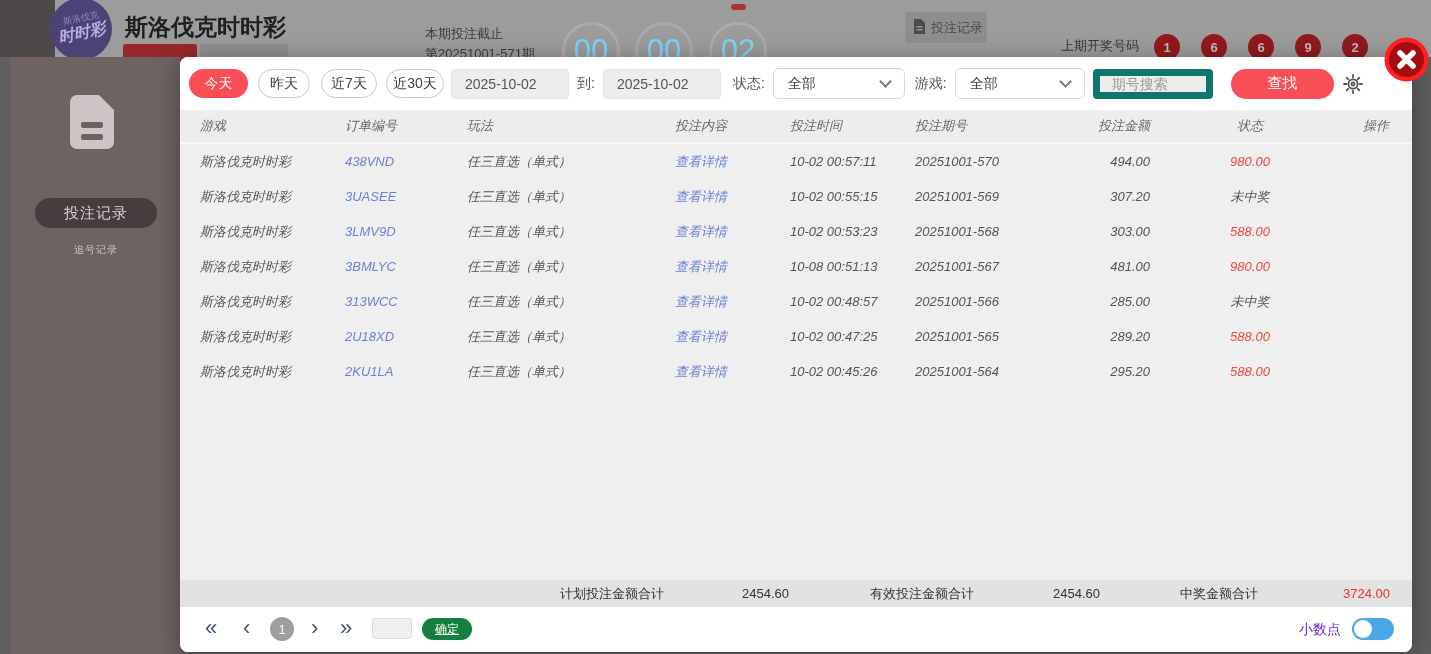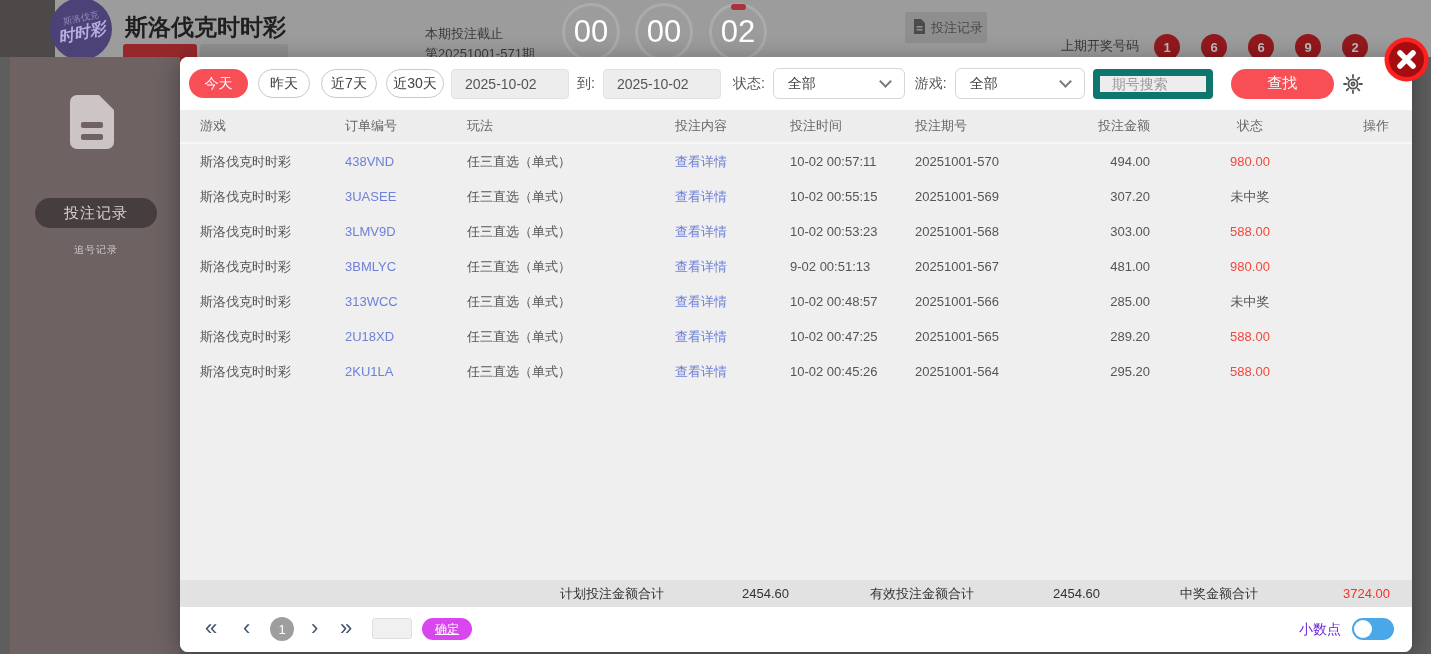--- a/index.html
+++ b/index.html
@@ -12,23 +12,23 @@
   .corner-dark { left:0; top:0; width:55px; height:57px; background:#4e4949; z-index:1; }
   .top-strip { left:55px; top:0; width:1376px; height:57px; background:#9c9c9c; z-index:1; }
   .logo { left:50px; top:-2px; width:62px; height:62px; border-radius:50%;
           background:#4d4278; z-index:2; overflow:hidden; }
   .logo-line1 { position:absolute; left:13px; top:14px; font-size:9px; color:#9187b8; transform:rotate(-12deg); white-space:nowrap; }
   .logo-line2 { position:absolute; left:8px; top:25px; font-size:16px; font-weight:bold; font-style:italic; color:#b7aede; transform:rotate(-12deg); white-space:nowrap; }
   .game-title { left:125px; top:12px; font-size:23px; font-weight:bold; color:#1f1f1f; z-index:2; white-space:nowrap; }
   .btn-red-dim  { left:123px; top:44px; width:74px; height:22px; background:#96282b; border-radius:3px; z-index:2; }
   .btn-gray-dim { left:200px; top:44px; width:88px; height:22px; background:#8f8f8f; border-radius:3px; z-index:2; }
   .deadline { left:425px; top:24px; font-size:13px; color:#3a3a3a; line-height:20px; z-index:2; }
-  .timer-circle { top:3px; width:58px; height:58px; border:3px solid #ababab; border-radius:50%;
+  .timer-circle { top:22px; width:58px; height:58px; border:3px solid #ababab; border-radius:50%;
                   display:flex; align-items:center; justify-content:center;
-                  font-size:31px; color:#ffffff; z-index:2; }
+                  font-size:31px; color:#7dd3fc; z-index:2; }
   .tc1 { left:562px; } .tc2 { left:635px; } .tc3 { left:709px; }
   .sec-dash { left:731px; top:4px; width:15px; height:6px; background:#a83338; border-radius:3px; z-index:2; }
   .records-btn { left:905px; top:12px; width:82px; height:31px; background:#8e8e8e; border-radius:3px;
                  display:flex; align-items:center; gap:5px; padding-left:8px;
                  font-size:13px; color:#4a4a4a; z-index:2; }
   .last-draw-label { left:1013px; top:37px; font-size:13px; color:#383838; z-index:2; white-space:nowrap;margin-left:48px; }
   .balls { left:1154px; top:34px; display:flex; gap:21px; z-index:2; }
   .ball { width:26px; height:26px; border-radius:50%; background:#92191d; color:#c2bcbc;
           font-size:13px; font-weight:bold; display:flex; align-items:center; justify-content:center; }
 
@@ -72,21 +72,21 @@
   .issue-input { width:120px; height:30px; background:#ededed; border:7px solid #0f766e; border-radius:4px;
                  font-size:14px; color:#7f1d1d; padding-left:12px; margin-left:8px;
                  font-family:"Liberation Sans","DejaVu Sans",sans-serif; }
   .issue-input::placeholder { color:#9a9a9a; }
   .search-btn { width:103px; height:30px; border-radius:15px; background:#f74f55; color:#fff;
                 font-size:15px; border:none; margin-left:18px; display:flex; align-items:center; justify-content:center;
                 font-family:"Liberation Sans","DejaVu Sans",sans-serif; }
   .gear { margin-left:auto; margin-right:48px; display:flex; align-items:center; }
 
   
-  .table-area { position:relative; height:470px; background:#efefef; }
+  .table-area { position:relative; height:470px; background:#efefef;font-style:italic; }
   .trow { display:grid; grid-template-columns:165px 122px 208px 115px 125px 120px 125px 180px 72px;
           align-items:center; height:35px; font-size:13px; }
   .thead { height:34px; color:#666; background:#ededed; border-bottom:2px solid #f7f7f7; }
   .tbody .trow { color:#555; }
   .cell { white-space:nowrap; overflow:hidden; }
   .c-game { padding-left:20px; }
   .c-order { color:#6f80d8; }
   .c-amount { text-align:right; padding-right:10px; }
   .c-status { text-align:center; }
   .c-action { text-align:center; }
@@ -102,21 +102,21 @@
 
   
   .pager { position:relative; height:45px; background:#fff; }
   .pg-arrow { position:absolute; top:0; line-height:42px; font-size:22px; color:#45566c; cursor:pointer; }
   .pg-first { left:25px; } .pg-prev { left:63px; } .pg-next { left:131px; } .pg-last { left:160px; }
   .pg-circle { position:absolute; left:90px; top:10px; width:24px; height:24px; border-radius:50%;
                background:#9e9e9e; color:#fff; font-size:13px; display:flex; align-items:center; justify-content:center; }
   .pg-input { position:absolute; left:192px; top:11px; width:40px; height:21px; background:#f0f0f0;
               border:1px solid #ddd; border-radius:3px; }
   .pg-confirm { position:absolute; left:242px; top:11px; width:50px; height:22px; border-radius:11px;
-                background:#d946ef; color:#fff; font-size:12px; border:none;
+                background:#15803d; color:#fff; font-size:12px; border:none;
                 display:flex; align-items:center; justify-content:center;
                 font-family:"Liberation Sans","DejaVu Sans",sans-serif;text-decoration:underline; }
   .decimal-lbl { position:absolute; left:1119px; top:0; line-height:44px; font-size:14px; color:#6d28d9; }
   .toggle { position:absolute; left:1172px; top:11px; width:42px; height:22px; border-radius:11px;
             background:#4aa7e8; cursor:pointer; }
   .knob { position:absolute; left:2px; top:2px; width:18px; height:18px; border-radius:50%; background:#fff; }
 
   
   .close-btn { left:1383px; top:36px; width:47px; height:47px; z-index:8; cursor:pointer; }
 </style>
@@ -254,21 +254,21 @@
     <div class="cell c-amount">303.00</div>
     <div class="cell c-status win">588.00</div>
     <div class="cell c-action"></div>
   </div>
 
   <div class="trow">
     <div class="cell c-game">斯洛伐克时时彩</div>
     <div class="cell c-order">3BMLYC</div>
     <div class="cell">任三直选（单式）</div>
     <div class="cell link">查看详情</div>
-    <div class="cell">9-02 00:51:13</div>
+    <div class="cell">10-08 00:51:13</div>
     <div class="cell">20251001-567</div>
     <div class="cell c-amount">481.00</div>
     <div class="cell c-status win">980.00</div>
     <div class="cell c-action"></div>
   </div>
 
   <div class="trow">
     <div class="cell c-game">斯洛伐克时时彩</div>
     <div class="cell c-order">313WCC</div>
     <div class="cell">任三直选（单式）</div>

